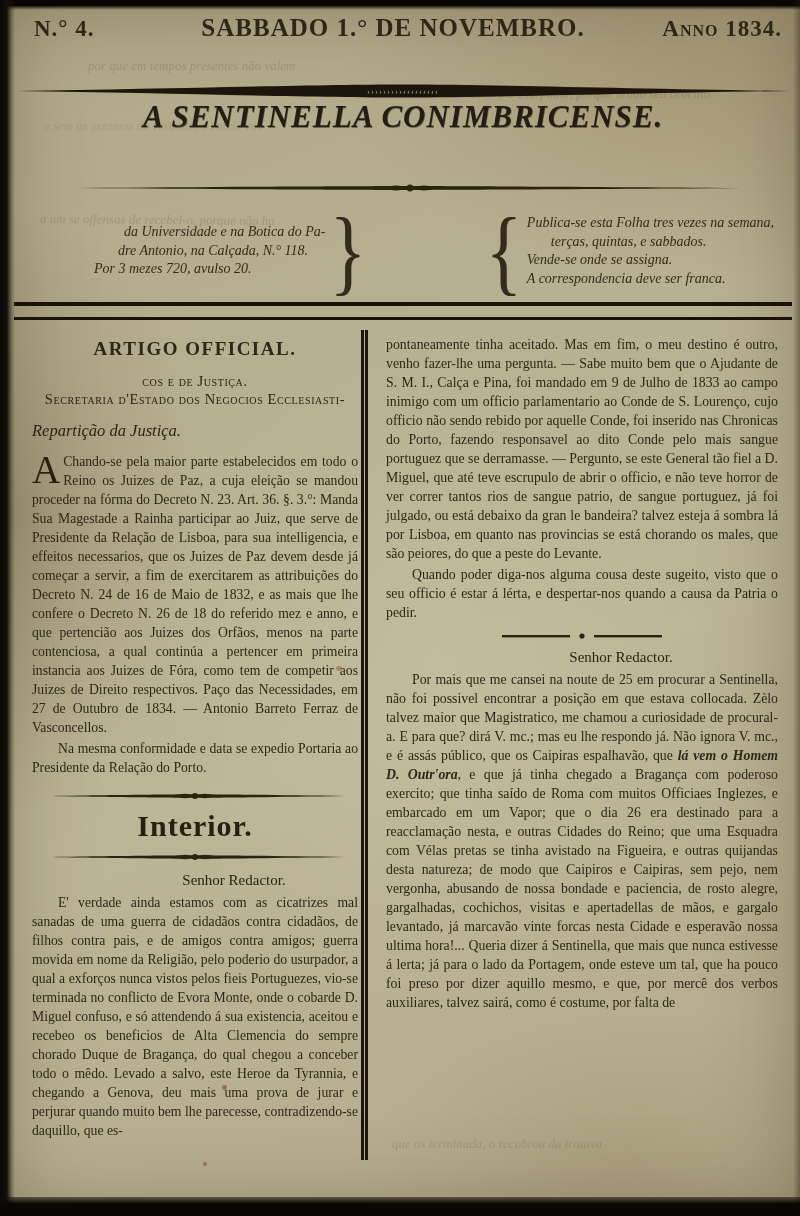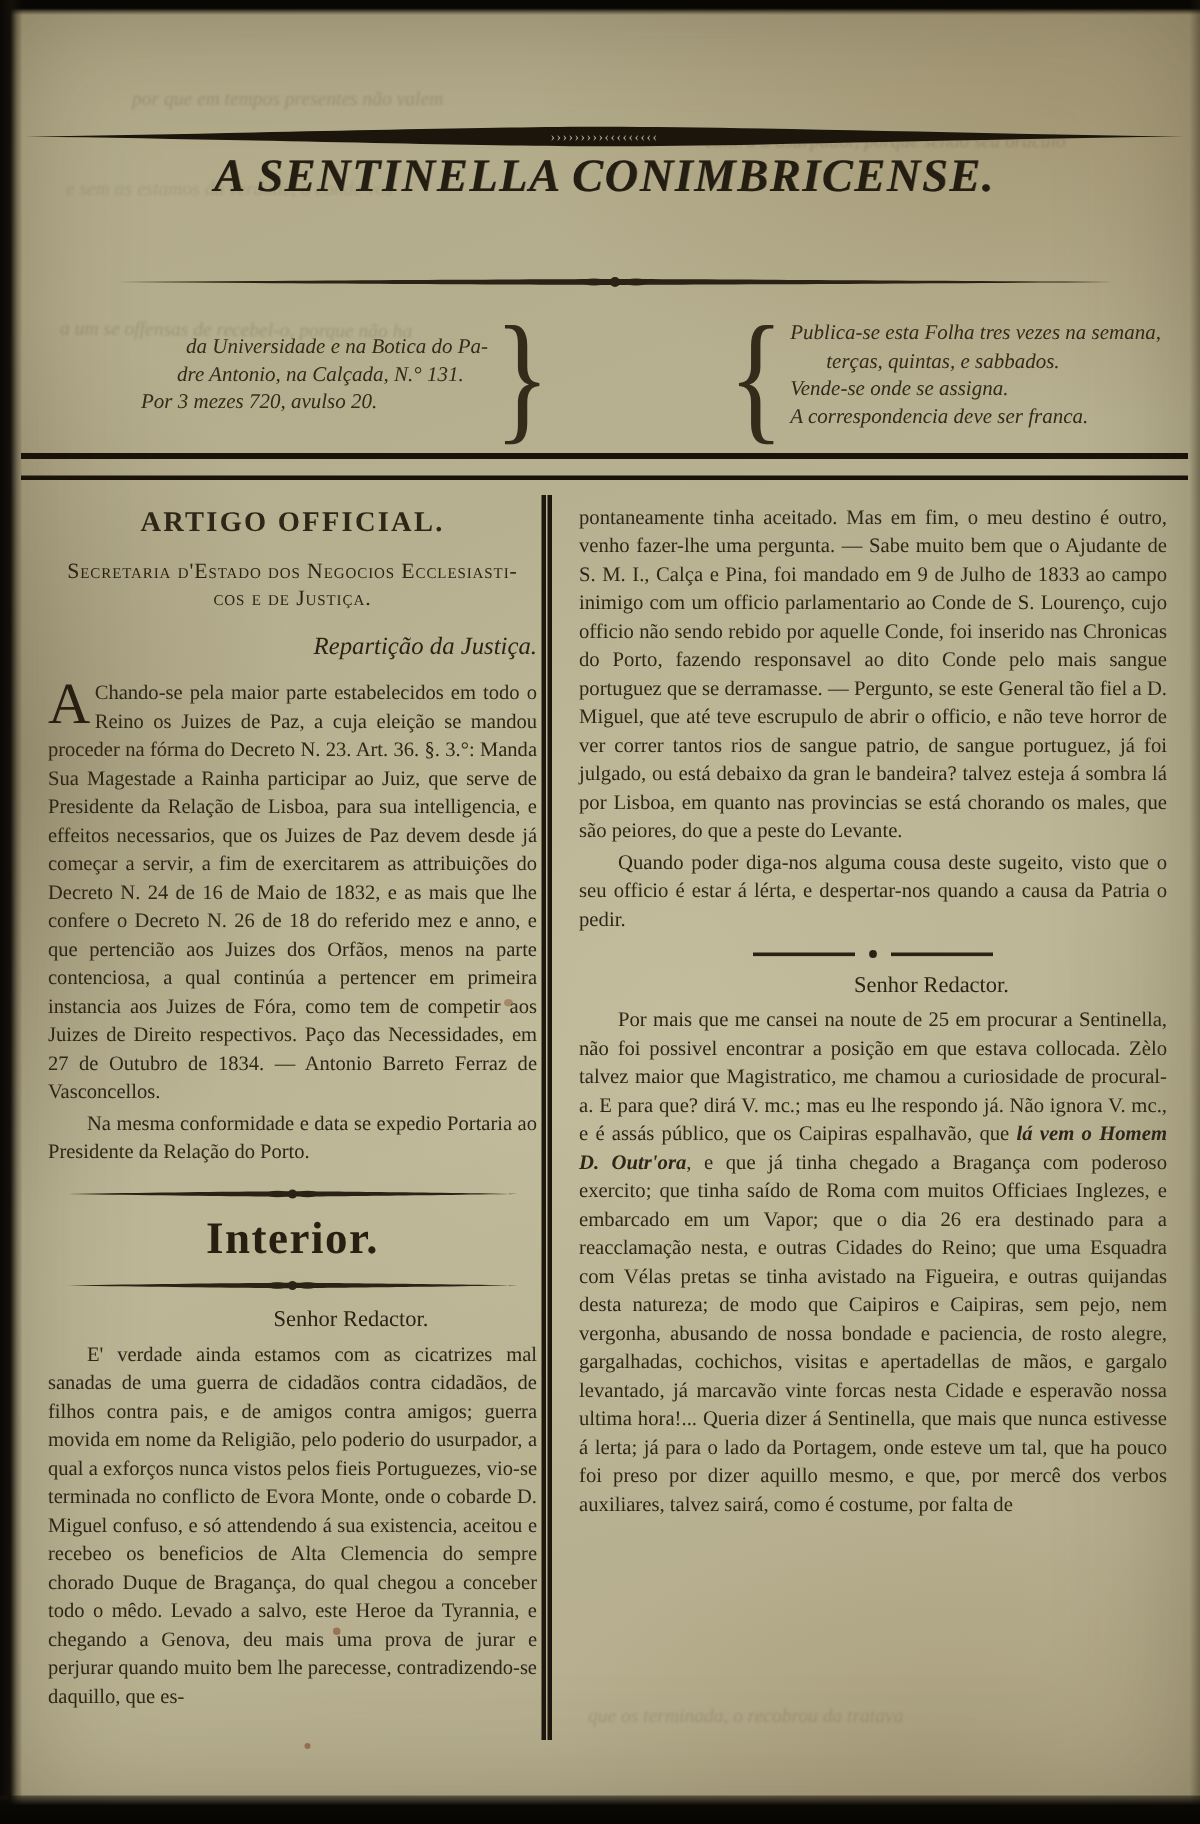--- a/index.html
+++ b/index.html
@@ -68,21 +68,21 @@
   .col{position:absolute;top:332px;}
   .col-left{left:32px;width:326px;}
   .col-right{left:386px;width:392px;}
   .col-left .body-text{font-size:13.7px;line-height:19px;}
   .col-right .body-text{font-size:13.8px;line-height:19px;}
   .body-text{text-align:justify;margin:0;color:#2e2718;}
   .indent{text-indent:26px;}
   .h-artigo{margin:6px 0 0;text-align:center;font-size:19px;font-weight:700;letter-spacing:1.5px;}
   .secretaria{margin-top:13px;text-align:center;font-variant:small-caps;font-size:14.5px;
     line-height:17.5px;letter-spacing:.6px;color:#2b2315;}
-  .reparticao{margin-top:13px;text-align:right;font-style:italic;font-size:16.5px;color:#2b2315;}
+  .reparticao{margin-top:13px;text-align:left;font-style:italic;font-size:16.5px;color:#2b2315;}
   .mt{margin-top:11px;}
   .dropcap{float:left;font-size:39px;line-height:32px;margin:2px 3px 0 0;color:#281f10;}
   .swell-rule{display:block;margin:13px auto 0;width:300px;height:12px;}
   .interior{margin:7px 0 0;text-align:center;font-size:30px;font-weight:700;letter-spacing:1px;color:#281f10;}
   .salutation{margin:9px 0 0;text-align:center;padding-left:78px;font-size:15px;color:#2b2315;}
   .short-rule{display:block;margin:10px auto 0;width:160px;height:8px;}
   .ital{font-style:italic;font-weight:700;}
 
   
   .speck{position:absolute;border-radius:50%;background:#7c3f22;opacity:.55;}
@@ -94,40 +94,45 @@
 <body>
 
 <div id="page">
 
   <span class="ghost g1">por que em tempos presentes não valem</span>
   <span class="ghost g2">contra o usurpador, porque sendo seu oraculo</span>
   <span class="ghost g3">a um se offensas de recebel-o, porque não ha</span>
   <span class="ghost g4">e sem as estamos da verdade, o conde vos</span>
   <span class="ghost g5">que os terminada, o recobrou da tratava</span>
 
+  <div class="masthead">
+    <div class="issue">N.° 4.</div>
+    <div class="dateline">SABBADO 1.° DE NOVEMBRO.</div>
+    <div class="yearline">Anno 1834.</div>
+  </div>
 
   <svg class="header-rule" viewBox="0 0 776 16" preserveAspectRatio="none">
     <path d="M2,8 C150,6 300,1.5 388,1.5 C476,1.5 626,6 774,8 C626,10 476,14.5 388,14.5 C300,14.5 150,10 2,8 Z" fill="#1b150c"></path>
     <text x="388" y="11" text-anchor="middle" font-size="9" fill="#b5ad8c" letter-spacing="1">›››››››››‹‹‹‹‹‹‹‹‹</text>
   </svg>
 
   <div class="paper-title">A SENTINELLA CONIMBRICENSE.</div>
 
   <svg class="title-rule" viewBox="0 0 664 12" preserveAspectRatio="none">
     <path d="M0,6 C170,4.6 320,4 332,4 C344,4 494,4.6 664,6 C494,7.4 344,8 332,8 C320,8 170,7.4 0,6 Z" fill="#2a2214"></path>
     <ellipse cx="318" cy="6" rx="8" ry="2.4" fill="#2a2214"></ellipse>
     <ellipse cx="346" cy="6" rx="8" ry="2.4" fill="#2a2214"></ellipse>
     <circle cx="332" cy="6" r="3.4" fill="#2a2214"></circle>
   </svg>
 
   <div class="sub-row">
     <div class="sub-block sub-left">
       <div class="sub-lines">
         <div class="l1">da Universidade e na Botica do Pa-</div>
-        <div class="l2">dre Antonio, na Calçada, N.° 131.</div>
+        <div class="l2">dre Antonio, na Calçada, N.° 118.</div>
         <div class="l3">Por 3 mezes 720, avulso 20.</div>
       </div>
       <div class="brace">}</div>
     </div>
     <div class="sub-block sub-right">
       <div class="brace">{</div>
       <div class="sub-lines">
         <div class="l0">Publica-se esta Folha tres vezes na semana,</div>
         <div class="l1">terças, quintas, e sabbados.</div>
         <div class="l2">Vende-se onde se assigna.</div>
@@ -136,22 +141,22 @@
     </div>
   </div>
 
   <div class="double-rule"></div>
 
   <div class="col-divider"></div>
 
   <div class="col col-left">
     <h2 class="h-artigo">ARTIGO OFFICIAL.</h2>
     <div class="secretaria">
+      <div>cos e de Justiça.</div>
       <div>Secretaria d'Estado dos Negocios Ecclesiasti-</div>
-      <div>cos e de Justiça.</div>
     </div>
     <div class="reparticao">Repartição da Justiça.</div>
     <p class="body-text mt"><span class="dropcap">A</span><span>Chando-se pela maior parte estabelecidos em todo o Reino os Juizes de Paz, a cuja eleição se mandou proceder na fórma do Decreto N. 23. Art. 36. §. 3.°: Manda Sua Magestade a Rainha participar ao Juiz, que serve de Presidente da Relação de Lisboa, para sua intelligencia, e effeitos necessarios, que os Juizes de Paz devem desde já começar a servir, a fim de exercitarem as attribuições do Decreto N. 24 de 16 de Maio de 1832, e as mais que lhe confere o Decreto N. 26 de 18 do referido mez e anno, e que pertencião aos Juizes dos Orfãos, menos na parte contenciosa, a qual continúa a pertencer em primeira instancia aos Juizes de Fóra, como tem de competir aos Juizes de Direito respectivos. Paço das Necessidades, em 27 de Outubro de 1834. — Antonio Barreto Ferraz de Vasconcellos.</span></p>
     <p class="body-text indent" style="margin-top:2px;">Na mesma conformidade e data se expedio Portaria ao Presidente da Relação do Porto.</p>
 
     <svg class="swell-rule" viewBox="0 0 300 12" preserveAspectRatio="none">
       <path d="M0,6 C75,4.8 140,4.2 150,4.2 C160,4.2 225,4.8 300,6 C225,7.2 160,7.8 150,7.8 C140,7.8 75,7.2 0,6 Z" fill="#2a2214"></path>
       <ellipse cx="140" cy="6" rx="7" ry="2.2" fill="#2a2214"></ellipse>
       <ellipse cx="160" cy="6" rx="7" ry="2.2" fill="#2a2214"></ellipse>
       <circle cx="150" cy="6" r="3" fill="#2a2214"></circle>

